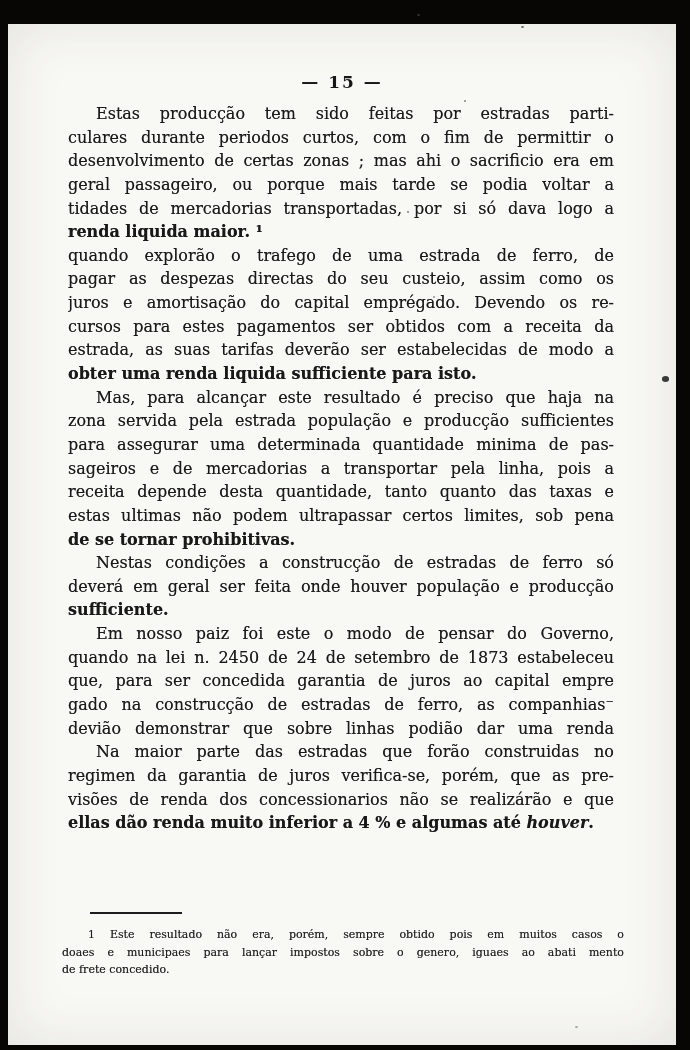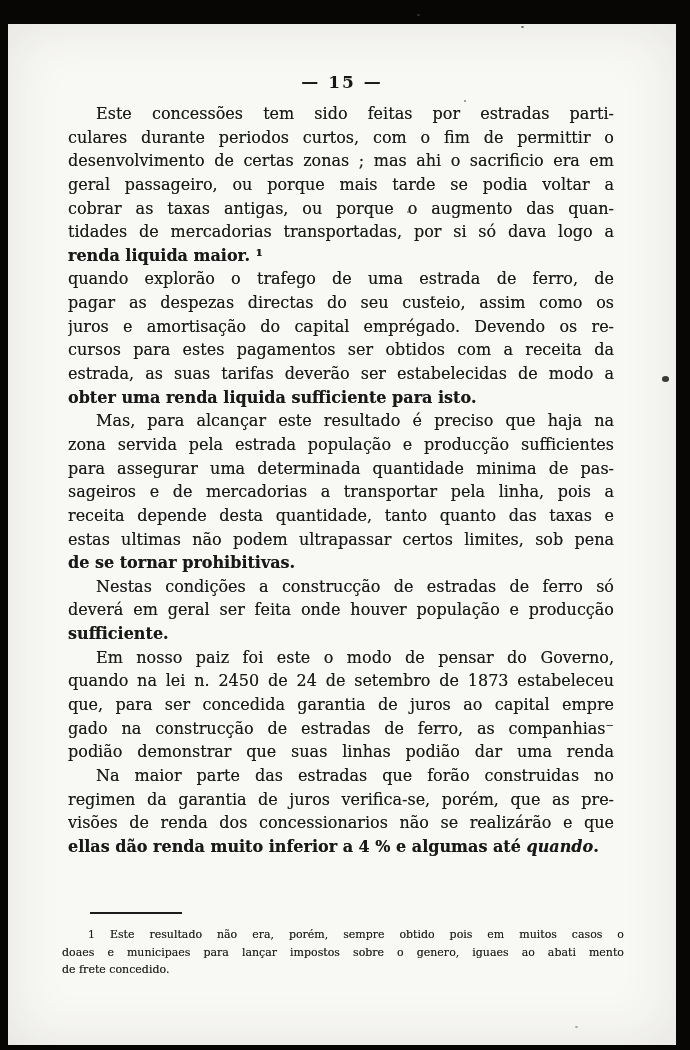--- a/index.html
+++ b/index.html
@@ -80,25 +80,24 @@
 </style>
 </head>
 <body>
 
 <div class="scan">
   <div class="page">
     <div class="page-number">— 15 —</div>
 
     <div class="body-text">
         <div>
-          <div class="line first"><span>Este concessões tem sido feitas por estradas parti-</span></div>
+          <div class="line first"><span>Estas producção tem sido feitas por estradas parti-</span></div>
           <div class="line"><span>culares durante periodos curtos, com o fim de permittir o</span></div>
           <div class="line"><span>desenvolvimento de certas zonas ; mas ahi o sacrificio era em</span></div>
           <div class="line"><span>geral passageiro, ou porque mais tarde se podia voltar a</span></div>
-          <div class="line"><span>cobrar as taxas antigas, ou porque o augmento das quan-</span></div>
           <div class="line"><span>tidades de mercadorias transportadas, por si só dava logo a</span></div>
           <div class="line last"><span>renda liquida maior. ¹</span></div>
         </div>
         <div>
           <div class="line"><span>quando explorão o trafego de uma estrada de ferro, de</span></div>
           <div class="line"><span>pagar as despezas directas do seu custeio, assim como os</span></div>
           <div class="line"><span>juros e amortisação do capital emprégado. Devendo os re-</span></div>
           <div class="line"><span>cursos para estes pagamentos ser obtidos com a receita da</span></div>
           <div class="line"><span>estrada, as suas tarifas deverão ser estabelecidas de modo a</span></div>
           <div class="line last"><span>obter uma renda liquida sufficiente para isto.</span></div>
@@ -115,27 +114,27 @@
         <div>
           <div class="line first"><span>Nestas condições a construcção de estradas de ferro só</span></div>
           <div class="line"><span>deverá em geral ser feita onde houver população e producção</span></div>
           <div class="line last"><span>sufficiente.</span></div>
         </div>
         <div>
           <div class="line first"><span>Em nosso paiz foi este o modo de pensar do Governo,</span></div>
           <div class="line"><span>quando na lei n. 2450 de 24 de setembro de 1873 estabeleceu</span></div>
           <div class="line"><span>que, para ser concedida garantia de juros ao capital empre</span></div>
           <div class="line"><span>gado na construcção de estradas de ferro, as companhias⁻</span></div>
-          <div class="line"><span>podião demonstrar que suas linhas podião dar uma renda</span></div>
+          <div class="line"><span>devião demonstrar que sobre linhas podião dar uma renda</span></div>
         </div>
         <div>
           <div class="line first"><span>Na maior parte das estradas que forão construidas no</span></div>
           <div class="line"><span>regimen da garantia de juros verifica-se, porém, que as pre-</span></div>
           <div class="line"><span>visões de renda dos concessionarios não se realizárão e que</span></div>
-          <div class="line last"><span>ellas dão renda muito inferior a 4 % e algumas até </span><i>quando</i><span>.</span></div>
+          <div class="line last"><span>ellas dão renda muito inferior a 4 % e algumas até </span><i>houver</i><span>.</span></div>
         </div>
       </div>
 
     <div class="footnote">
       <div class="footnote-rule"></div>
       <div class="footnote-lines">
           <div class="fline first"><span>1 Este resultado não era, porém, sempre obtido pois em muitos casos o</span></div>
           <div class="fline"><span>doaes e municipaes para lançar impostos sobre o genero, iguaes ao abati mento</span></div>
           <div class="fline last"><span>de frete concedido.</span></div>
         </div>

